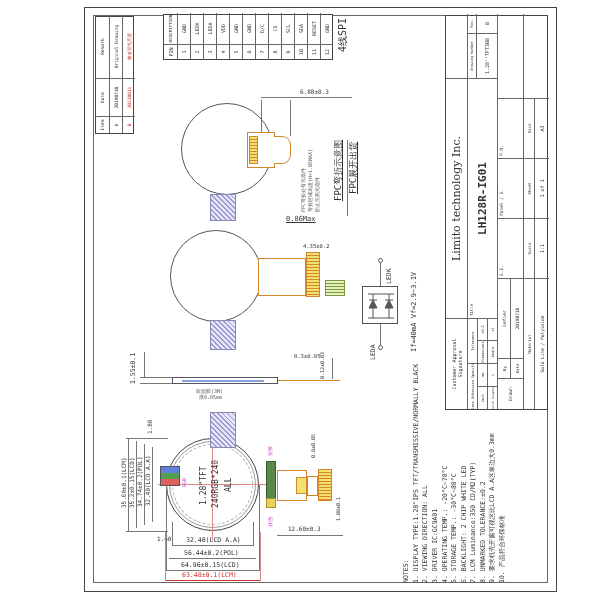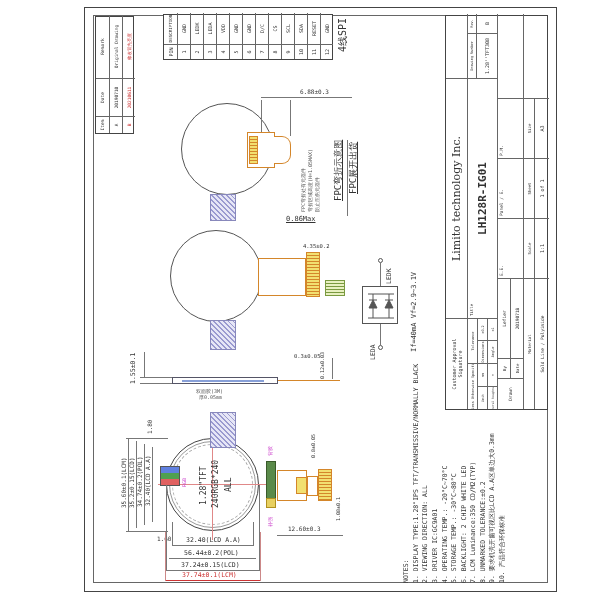--- a/index.html
+++ b/index.html
@@ -165,23 +165,23 @@
   <div class="vt" style="left:129px;top:508px;font-size:6px;">35.2±0.15(LCD)</div>
   <div class="vt" style="left:137px;top:507px;font-size:6px;">34.74±0.2(POL)</div>
   <div class="vt" style="left:145px;top:506px;font-size:6px;">32.40(LCD A.A)</div>
   <div class="vt" style="left:147px;top:434px;font-size:6px;">1.80</div>
   <div class="dimtext" style="left:157px;top:536px;font-size:6px;">1.60</div>
 
   <div class="dimtext" style="left:186px;top:537px;">32.40(LCD A.A)</div>
   <div class="hl" style="left:172px;top:545px;width:81px;"></div>
   <div class="dimtext" style="left:184px;top:550px;">56.44±0.2(POL)</div>
   <div class="hl" style="left:169px;top:558px;width:87px;"></div>
-  <div class="dimtext" style="left:181px;top:562px;">37.24±0.15(LCD)</div>
+  <div class="dimtext" style="left:181px;top:562px;">64.96±0.15(LCD)</div>
   <div class="hl" style="left:166px;top:570px;width:93px;"></div>
-  <div class="dimtext red" style="left:182px;top:572px;">37.74±0.1(LCM)</div>
+  <div class="dimtext red" style="left:182px;top:572px;">63.48±0.1(LCM)</div>
   <div class="hl" style="left:165px;top:580px;width:95px;background:#cc3333;"></div>
   <div class="vl" style="left:172px;top:522px;height:24px;"></div>
   <div class="vl" style="left:253px;top:522px;height:24px;"></div>
   <div class="vl" style="left:166px;top:485px;height:86px;"></div>
   <div class="vl" style="left:259px;top:485px;height:86px;"></div>
   <div class="vl" style="left:165px;top:532px;height:49px;background:#cc8888;"></div>
   <div class="vl" style="left:260px;top:532px;height:49px;background:#cc8888;"></div>
 
   <div class="abs" style="left:266px;top:461px;width:10px;height:47px;background:#5a8a4a;border:1px solid #3a5a2a;"></div>
   <div class="abs" style="left:266px;top:498px;width:10px;height:10px;background:#e8d060;border:1px solid #b09020;"></div>

